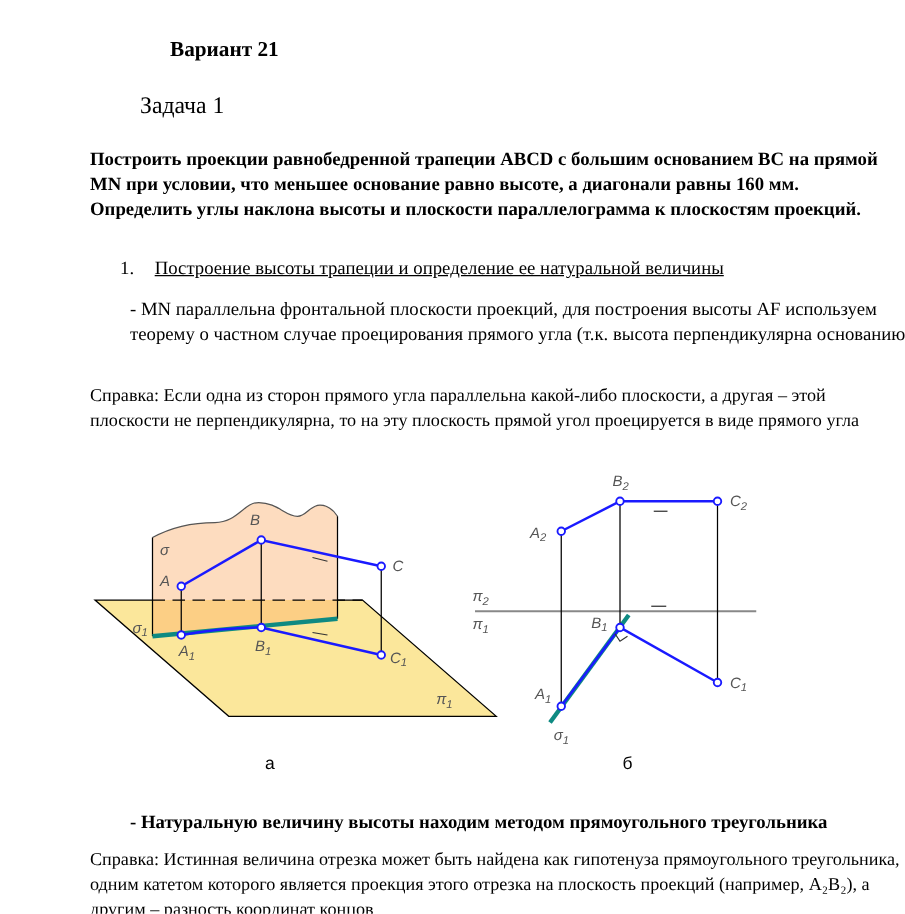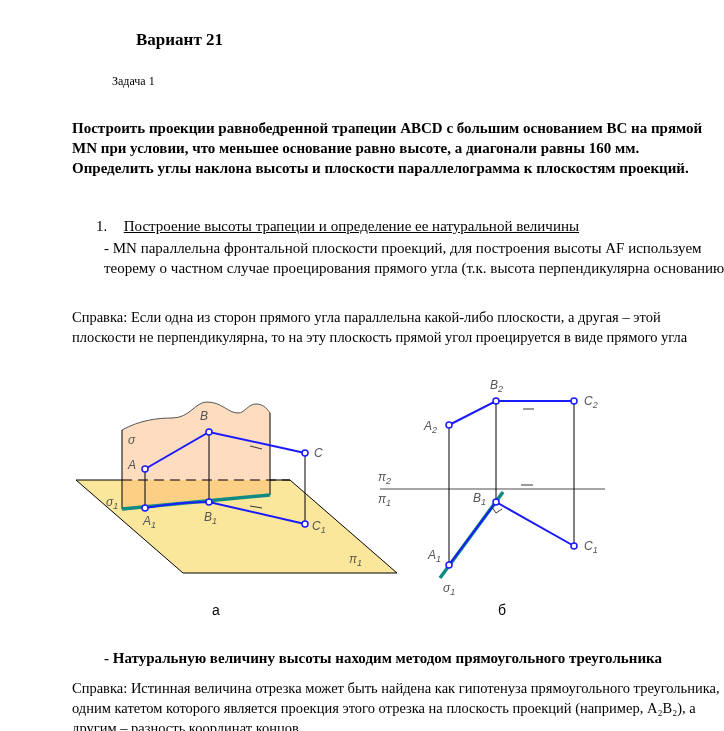--- a/index.html
+++ b/index.html
@@ -1,23 +1,23 @@
 <!DOCTYPE html>
 <html><head>
 <meta charset="utf-8">
 <style>
   html, body { margin: 0; padding: 0; background: #ffffff; }
   body { width: 724px; height: 731px; overflow: hidden; position: relative;
          font-family: "Liberation Serif", serif; color: #000; }
   .abs { position: absolute; white-space: nowrap; }
   .title { left: 136px; top: 30px; font-size: 17px; font-weight: bold; text-align: right; }
-  .task { left: 112px; top: 74px; font-size: 12px; }
+  .task { left: 112px; top: 74px; font-size: 19px; }
   .problem { left: 72px; top: 118px; width: 640px; font-size: 15px; font-weight: bold;
              line-height: 20px; white-space: normal; }
-  .item { left: 96px; top: 207px; font-size: 15px; margin-top: 11px; }
+  .item { left: 96px; top: 207px; font-size: 15px; }
   .item .num { display: inline-block; width: 24px; }
   .item .txt { text-decoration: underline; }
   .para { left: 56px; width: 645px; font-size: 15px; line-height: 20px; white-space: normal; margin-left: 48px; }
   .note { left: 72px; width: 650px; font-size: 14.5px; line-height: 20px; 
           white-space: normal; }
   .cap { font-size: 14px; font-family: "Liberation Sans", sans-serif; }
   svg { position: absolute; left: 0; top: 0; }
   .lbl { font-family: "Liberation Sans", sans-serif; font-style: italic; font-size: 12px; fill: #555; }
   .sub { font-size: 9px; }
 </style>

